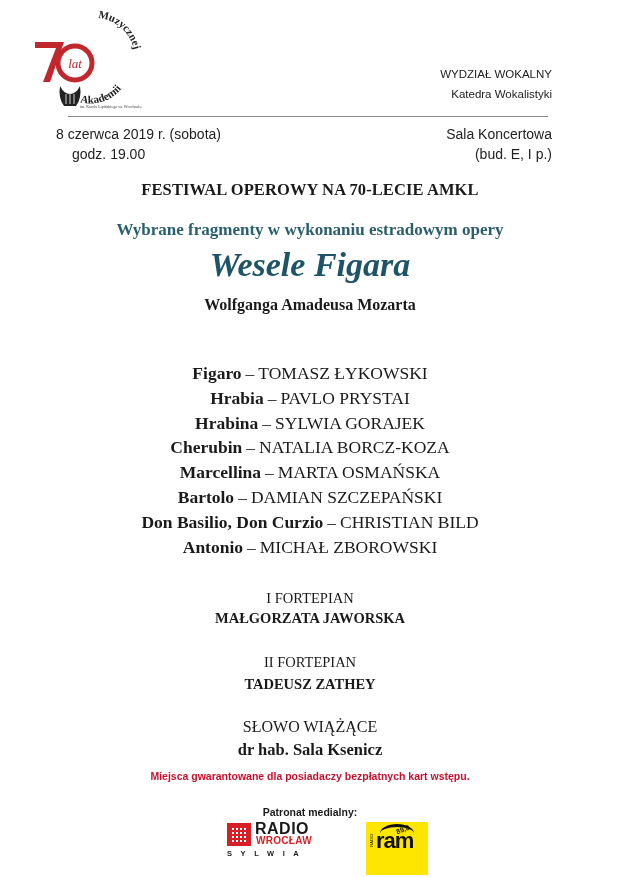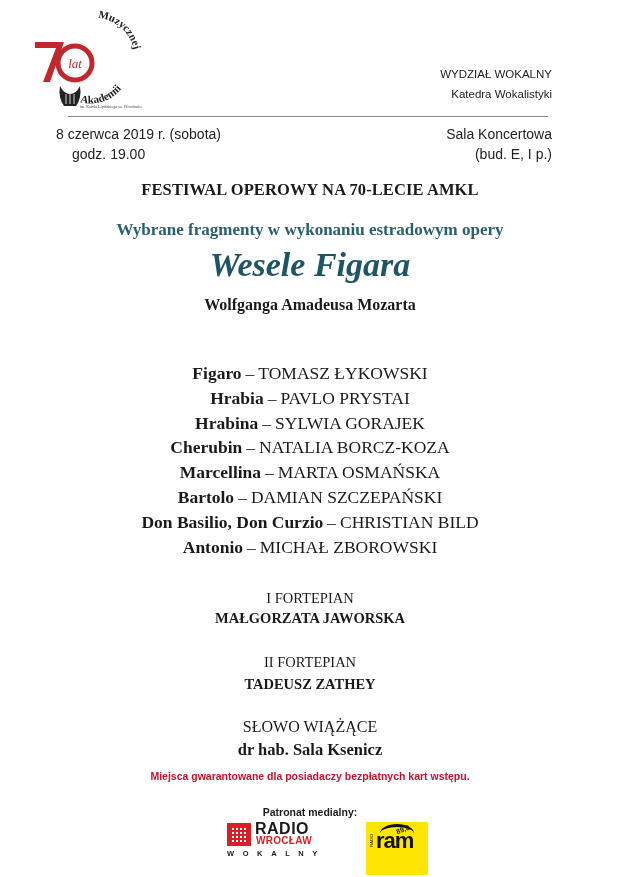--- a/index.html
+++ b/index.html
@@ -116,21 +116,21 @@
 <div class="abs center notice">Miejsca gwarantowane dla posiadaczy bezpłatnych kart wstępu.</div>
 
 <div class="abs center patronat">Patronat medialny:</div>
 
 <div class="abs rw">
   <div class="rw-box">
       <div class="dots"></div>
     </div>
   <div class="rw-radio">RADIO</div>
   <div class="rw-city">WROCŁAW</div>
-  <div class="rw-kultura">WOKALNY</div>
+  <div class="rw-kultura">SYLWIA</div>
 </div>
 
 <div class="abs ram">
   <div class="ram-arc"></div>
   <div class="ram-small">RADIO</div>
   <div class="ram-text">ram</div>
   <div class="ram-freq">89,8</div>
 </div>
 
 </body></html>

